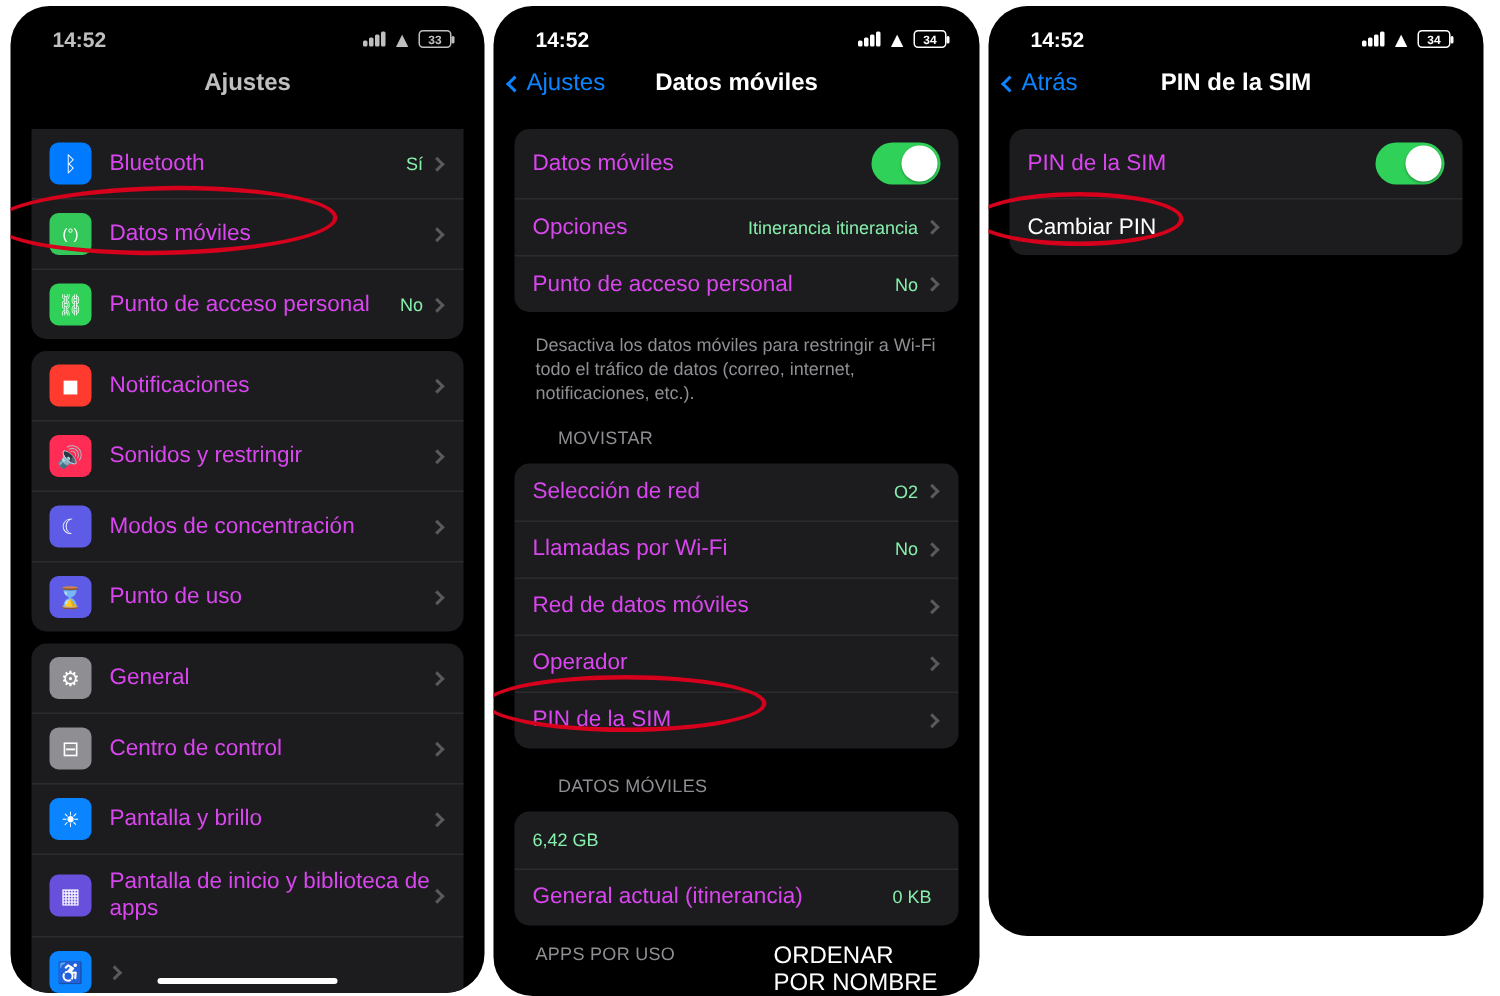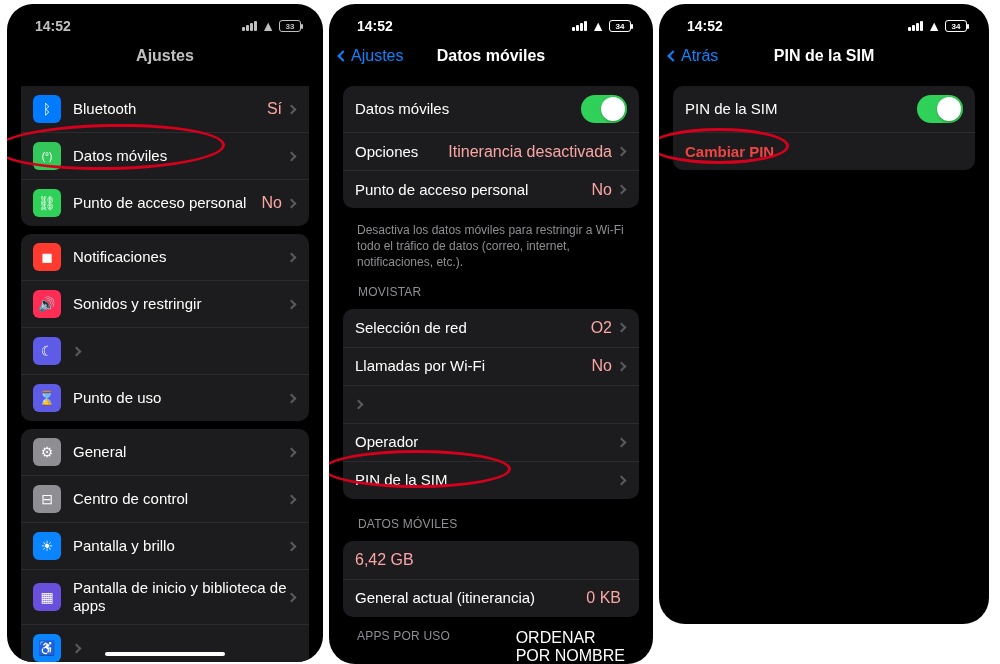--- a/index.html
+++ b/index.html
@@ -99,21 +99,21 @@
     background: #1c1c1e;
     margin: 8px 14px;
     border-radius: 10px;
     overflow: hidden;
   }
   .group-top-cut { border-top-left-radius: 0; border-top-right-radius: 0; }
   .group-header {
     text-transform: none;
     color: #8e8e93;
     font-size: 12px;
-    padding: 10px 28px 2px 29px;
+    padding: 10px 28px 2px 43px;
     letter-spacing: 0.2px;
   }
   .group-footer {
     color: #8e8e93;
     font-size: 12px;
     padding: 6px 28px 4px 28px;
     line-height: 1.35;
   }
   .row {
     display: flex;
@@ -127,22 +127,22 @@
     width: 28px;
     height: 28px;
     border-radius: 6px;
     display: flex;
     align-items: center;
     justify-content: center;
     margin-right: 12px;
     flex-shrink: 0;
     font-size: 14px;
   }
-  .row .label { flex: 1; font-size: 15px; color: #ffffff; line-height: 1.2; }
-  .row .value { color: #fca5a5; font-size: 16px; margin-right: 6px; }
+  .row .label { flex: 1; font-size: 15px; color: #d946ef; line-height: 1.2; }
+  .row .value { color: #86efac; font-size: 12px; margin-right: 6px; }
   .chevron-right {
     width: 7px;
     height: 7px;
     border-top: 2px solid #5a5a5e;
     border-right: 2px solid #5a5a5e;
     transform: rotate(45deg);
     margin-right: 2px;
     flex-shrink: 0;
   }
   .toggle {
@@ -255,20 +255,21 @@
           <div class="label">Notificaciones</div>
           <div class="chevron-right"></div>
         </div>
         <div class="row">
           <div class="icon-box bg-pink">🔊</div>
           <div class="label">Sonidos y restringir</div>
           <div class="chevron-right"></div>
         </div>
         <div class="row">
           <div class="icon-box bg-indigo">☾</div>
+          <div class="label">Modos de concentración</div>
           <div class="chevron-right"></div>
         </div>
         <div class="row">
           <div class="icon-box bg-indigo">⌛</div>
           <div class="label">Punto de uso</div>
           <div class="chevron-right"></div>
         </div>
       </div>
 
       <div class="group">
@@ -328,21 +329,21 @@
     </div>
 
     <div class="scroll">
       <div class="group">
         <div class="row">
           <div class="label">Datos móviles</div>
           <div class="toggle"></div>
         </div>
         <div class="row">
           <div class="label">Opciones</div>
-          <div class="value">Itinerancia desactivada</div>
+          <div class="value">Itinerancia itinerancia</div>
           <div class="chevron-right"></div>
         </div>
         <div class="row">
           <div class="label">Punto de acceso personal</div>
           <div class="value">No</div>
           <div class="chevron-right"></div>
         </div>
       </div>
       <div class="group-footer">Desactiva los datos móviles para restringir a Wi-Fi todo el tráfico de datos (correo, internet, notificaciones, etc.).</div>
 
@@ -352,20 +353,21 @@
           <div class="label">Selección de red</div>
           <div class="value">O2</div>
           <div class="chevron-right"></div>
         </div>
         <div class="row">
           <div class="label">Llamadas por Wi-Fi</div>
           <div class="value">No</div>
           <div class="chevron-right"></div>
         </div>
         <div class="row">
+          <div class="label">Red de datos móviles</div>
           <div class="chevron-right"></div>
         </div>
         <div class="row">
           <div class="label">Operador</div>
           <div class="chevron-right"></div>
         </div>
         <div class="row">
           <div class="label">PIN de la SIM</div>
           <div class="chevron-right"></div>
         </div>
@@ -416,20 +418,20 @@
       <div class="nav-title">PIN de la SIM</div>
     </div>
 
     <div class="scroll">
       <div class="group">
         <div class="row">
           <div class="label">PIN de la SIM</div>
           <div class="toggle"></div>
         </div>
         <div class="row">
-          <div class="label link-row" style="color:#ef4444; padding-left:0;font-weight:bold;">Cambiar PIN</div>
+          <div class="label link-row" style="color:#ffffff; padding-left:0;">Cambiar PIN</div>
         </div>
       </div>
     </div>
     <div class="circle-annot annot3"></div>
   </div>
 
 </div>
 
 </body></html>

